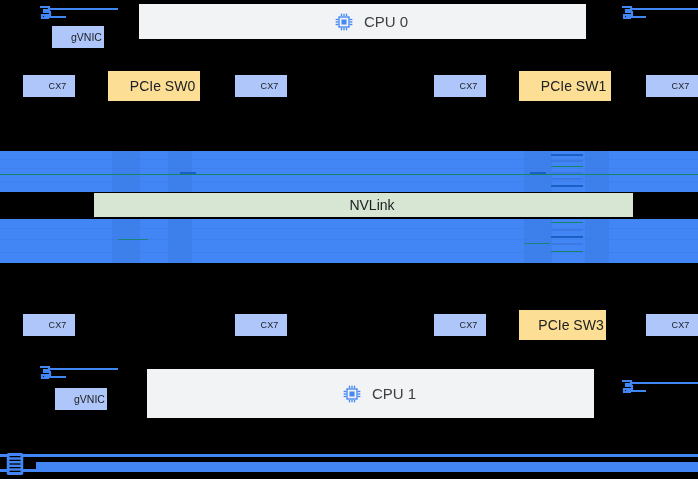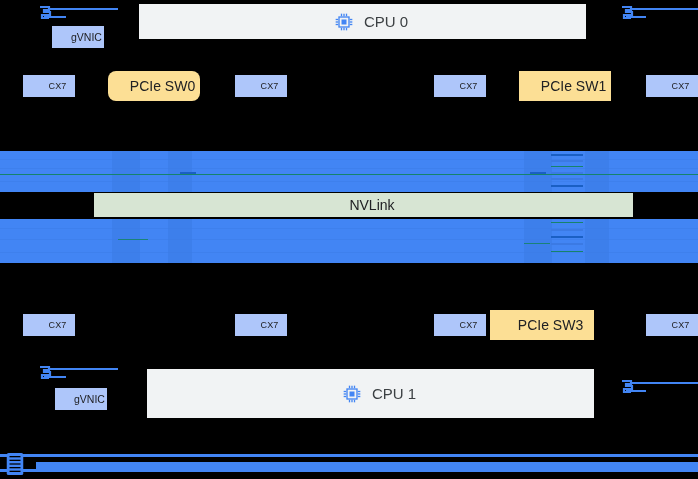--- a/index.html
+++ b/index.html
@@ -162,21 +162,21 @@
       <path d="M0 1 H9 V4 H4 V6 H10 V9 H2 V12 H9" fill="none" stroke="#4285f4" stroke-width="2.2"></path>
     </svg>
     <div class="rule" style="width:66px;"></div>
     <div class="rule2" style="width:20px;"></div>
   </div>
 
   <div class="node box-cx7" style="left:23px; top:75px; width:52px; height:22px;">
     <span>CX7</span>
   </div>
 
-  <div class="node box-pcie" style="left:108px; top:71px; width:92px; height:30px;border-radius:8px;">
+  <div class="node box-pcie" style="left:108px; top:71px; width:92px; height:30px;">
     <span>PCIe SW0</span>
   </div>
 
   <div class="node box-cx7" style="left:235px; top:75px; width:52px; height:22px;">
     <span>CX7</span>
   </div>
 
   <div class="node box-cx7" style="left:434px; top:75px; width:52px; height:22px;">
     <span>CX7</span>
   </div>
@@ -240,21 +240,21 @@
 
 
   <div class="node box-cx7" style="left:235px; top:314px; width:52px; height:22px;">
     <span>CX7</span>
   </div>
 
   <div class="node box-cx7" style="left:434px; top:314px; width:52px; height:22px;">
     <span>CX7</span>
   </div>
 
-  <div class="node box-pcie" style="left:490px; top:310px; width:104px; height:30px;">
+  <div class="node box-pcie" style="left:519px; top:310px; width:87px; height:30px;">
     <span>PCIe SW3</span>
   </div>
 
   <div class="node box-cx7" style="left:646px; top:314px; width:52px; height:22px;">
     <span>CX7</span>
   </div>
 
   <div class="nicmark" style="left:40px; top:366px; width:80px; height:16px;">
     <svg class="glyph" viewBox="0 0 14 13">
       <path d="M0 1 H9 V4 H4 V6 H10 V9 H2 V12 H9" fill="none" stroke="#4285f4" stroke-width="2.2"></path>

